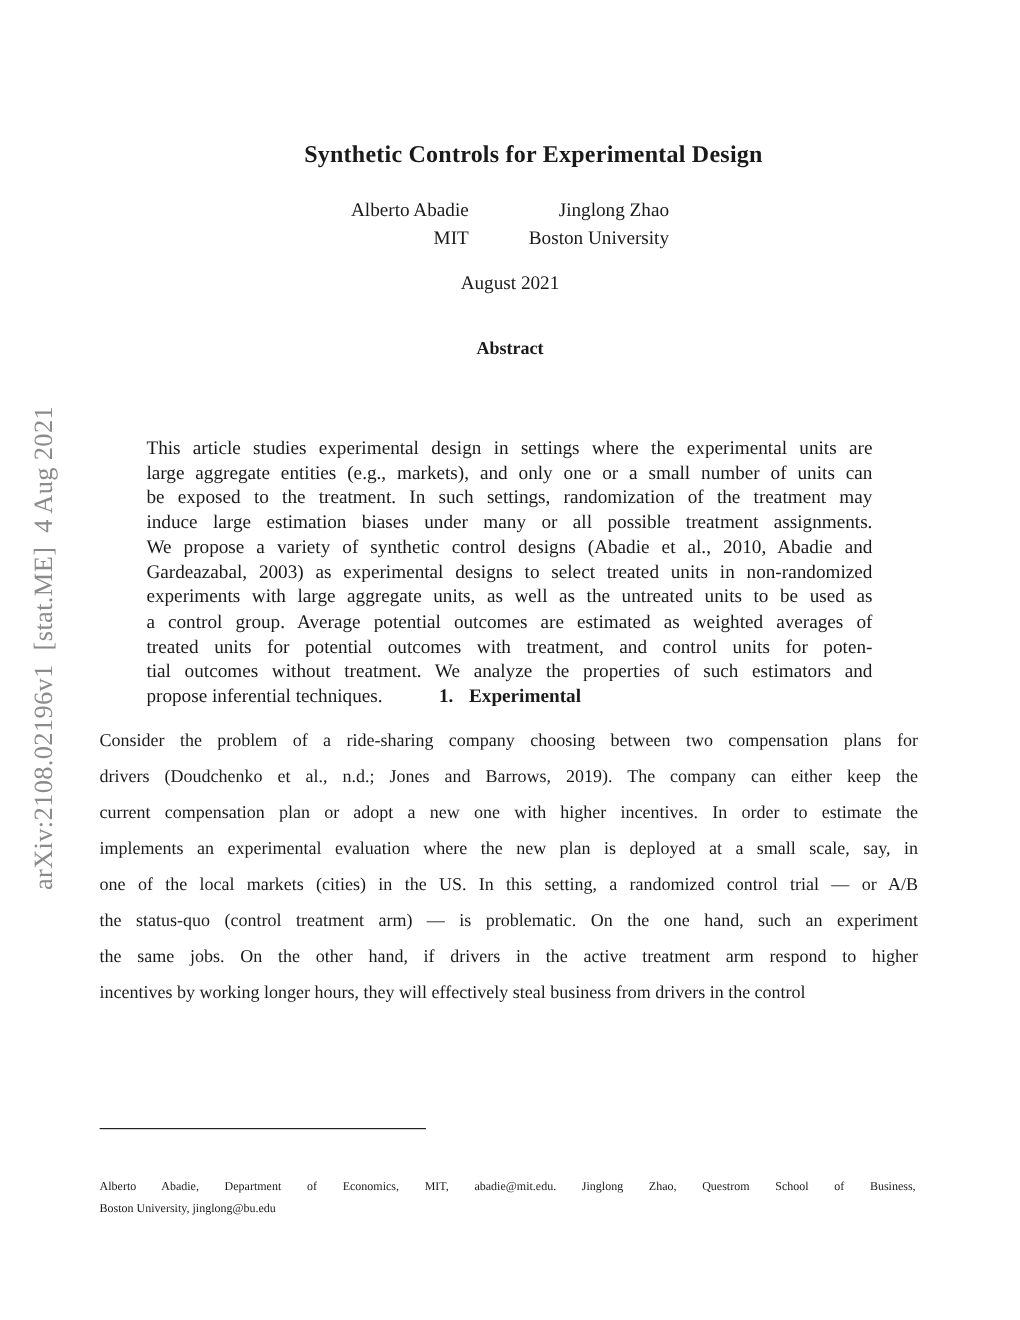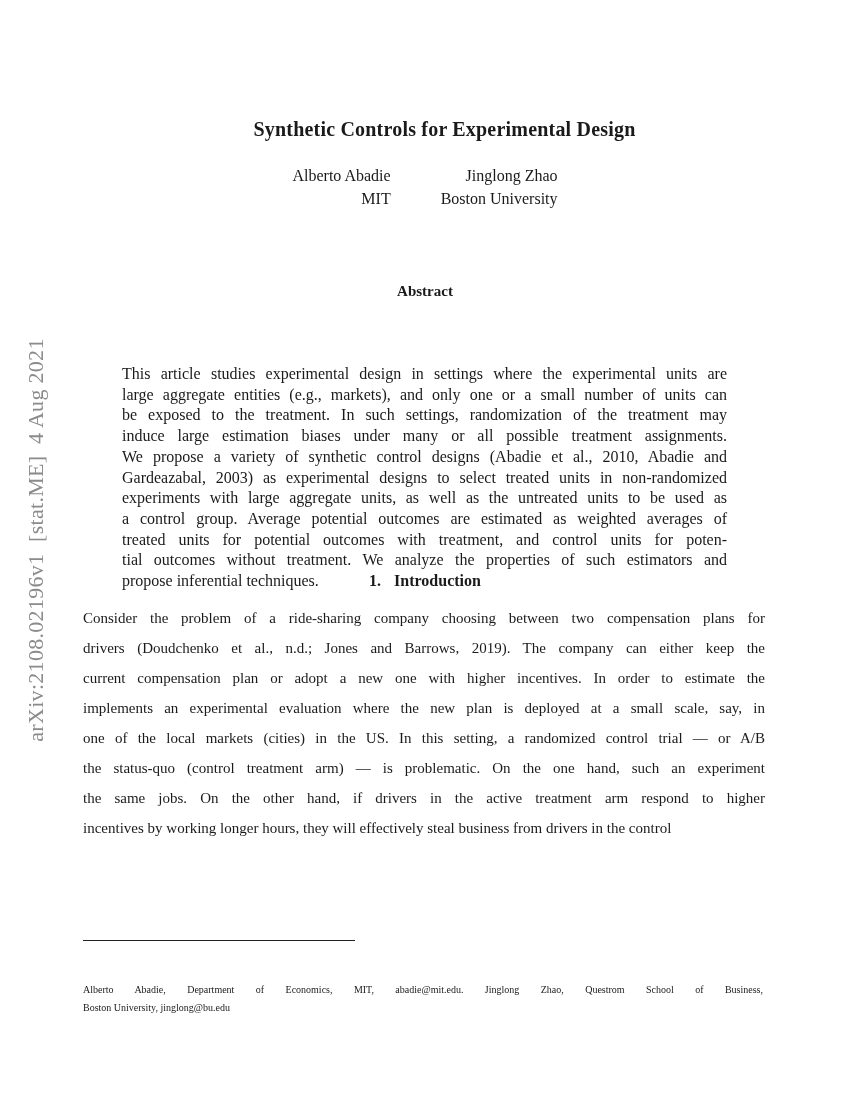--- a/index.html
+++ b/index.html
@@ -116,39 +116,40 @@
     <div class="author-block">
       <div>Alberto Abadie</div>
       <div>MIT</div>
     </div>
     <div class="author-block">
       <div>Jinglong Zhao</div>
       <div>Boston University</div>
     </div>
   </div>
 
+  <div class="abs paper-date">August 2021</div>
 
   <div class="abs abstract-heading">Abstract</div>
 
   <div class="abs abstract-body jblock">
       <div>This article studies experimental design in settings where the experimental units are</div>
       <div>large aggregate entities (e.g., markets), and only one or a small number of units can</div>
       <div>be exposed to the treatment. In such settings, randomization of the treatment may</div>
       <div>induce large estimation biases under many or all possible treatment assignments.</div>
       <div>We propose a variety of synthetic control designs (Abadie et al., 2010, Abadie and</div>
       <div>Gardeazabal, 2003) as experimental designs to select treated units in non-randomized</div>
       <div>experiments with large aggregate units, as well as the untreated units to be used as</div>
       <div>a control group. Average potential outcomes are estimated as weighted averages of</div>
       <div>treated units for potential outcomes with treatment, and control units for poten-</div>
       <div>tial outcomes without treatment. We analyze the properties of such estimators and</div>
       <div>propose inferential techniques.</div>
     </div>
 
   <div class="abs section-heading">
-    <span class="section-number">1.</span><span>Introduction</span>
+    <span class="section-number">1.</span><span>Experimental</span>
   </div>
 
   <div class="abs intro-body jblock">
       <div>Consider the problem of a ride-sharing company choosing between two compensation plans for</div>
       <div>drivers (Doudchenko et al., n.d.; Jones and Barrows, 2019). The company can either keep the</div>
       <div>current compensation plan or adopt a new one with higher incentives. In order to estimate the</div>
       <div>implements an experimental evaluation where the new plan is deployed at a small scale, say, in</div>
       <div>one of the local markets (cities) in the US. In this setting, a randomized control trial — or A/B</div>
       <div>the status-quo (control treatment arm) — is problematic. On the one hand, such an experiment</div>
       <div>the same jobs. On the other hand, if drivers in the active treatment arm respond to higher</div>

